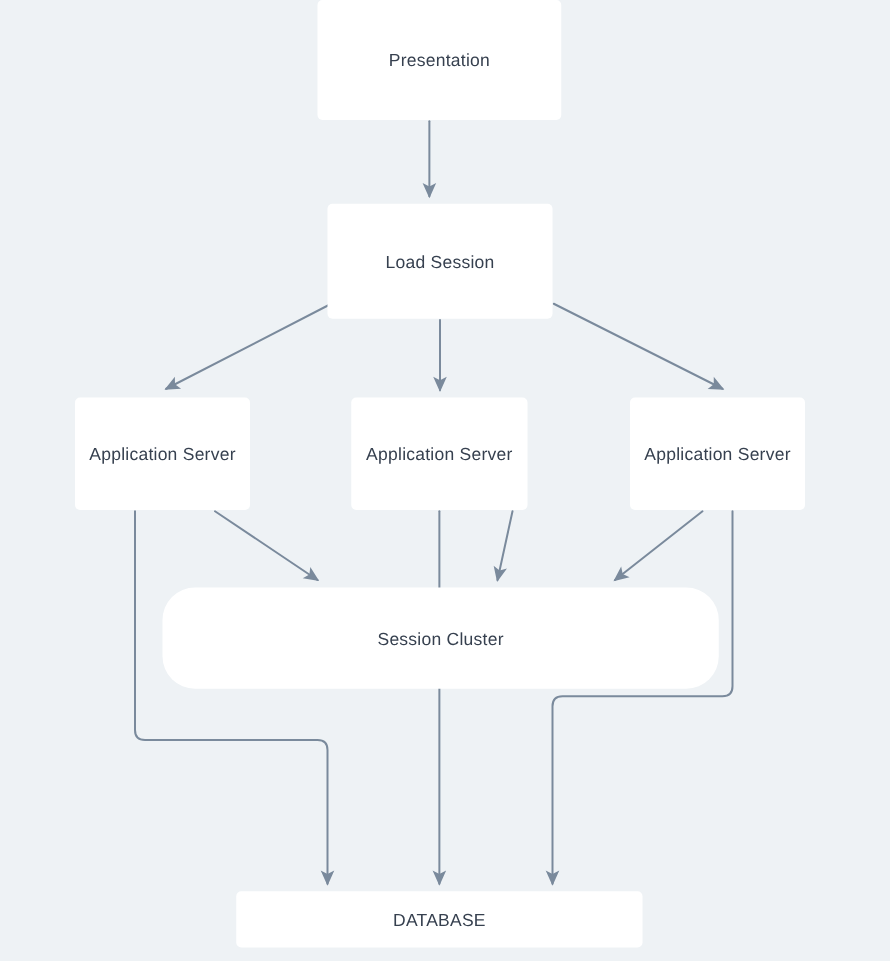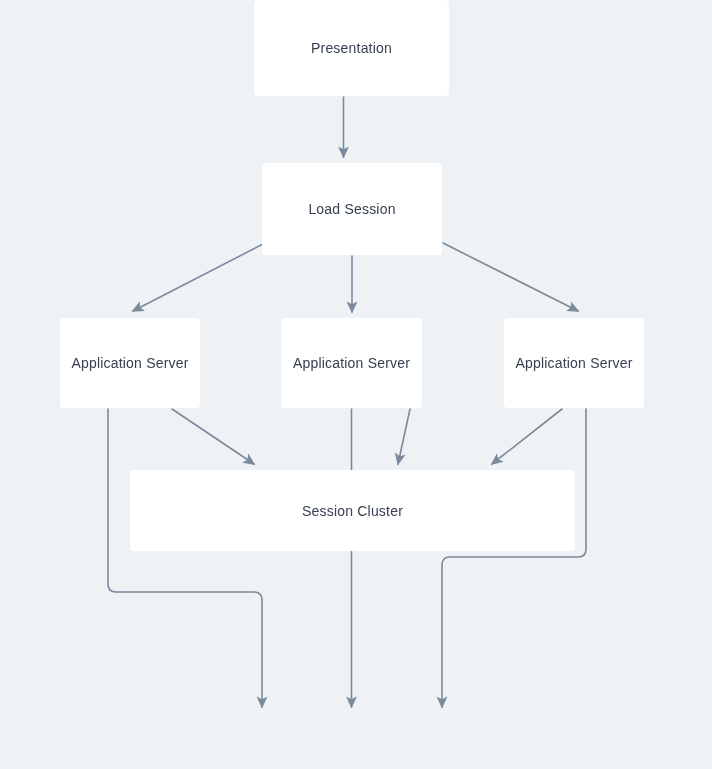--- a/index.html
+++ b/index.html
@@ -44,21 +44,21 @@
     line-height: 1;
     text-align: center;
     white-space: nowrap;
     user-select: none;
   }
   .node-presentation { left: 254px; top: 0px;   width: 195px; height: 96px; }
   .node-loadbalancer { left: 262px; top: 163px; width: 180px; height: 92px; }
   .node-appserver-1  { left: 60px;  top: 318px; width: 140px; height: 90px; }
   .node-appserver-2  { left: 281px; top: 318px; width: 141px; height: 90px; }
   .node-appserver-3  { left: 504px; top: 318px; width: 140px; height: 90px; }
-  .node-sessioncluster { left: 130px; top: 470px; width: 445px; height: 81px; }
+  .node-sessioncluster { left: 130px; top: 470px; width: 445px; height: 81px; border-radius: 26px; }
   .node-database     { left: 189px; top: 713px; width: 325px; height: 45px; }
 </style>
 </head>
 <body>
 
 <div id="diagram-canvas">
 
   <svg id="connector-layer" viewBox="0 0 712 769" width="712" height="769" xmlns="http://www.w3.org/2000/svg">
     <defs>
       <marker id="arrowhead" markerWidth="9" markerHeight="9" refX="7.2" refY="4.5" orient="auto" markerUnits="strokeWidth">
@@ -107,14 +107,17 @@
   </div>
 
   <div class="node-box node-appserver-3">
     <span class="node-label">Application Server</span>
   </div>
 
   <div class="node-box node-sessioncluster">
     <span class="node-label">Session Cluster</span>
   </div>
 
+  <div class="node-box node-database">
+    <span class="node-label">DATABASE</span>
+  </div>
 
 </div>
 
 </body></html>

